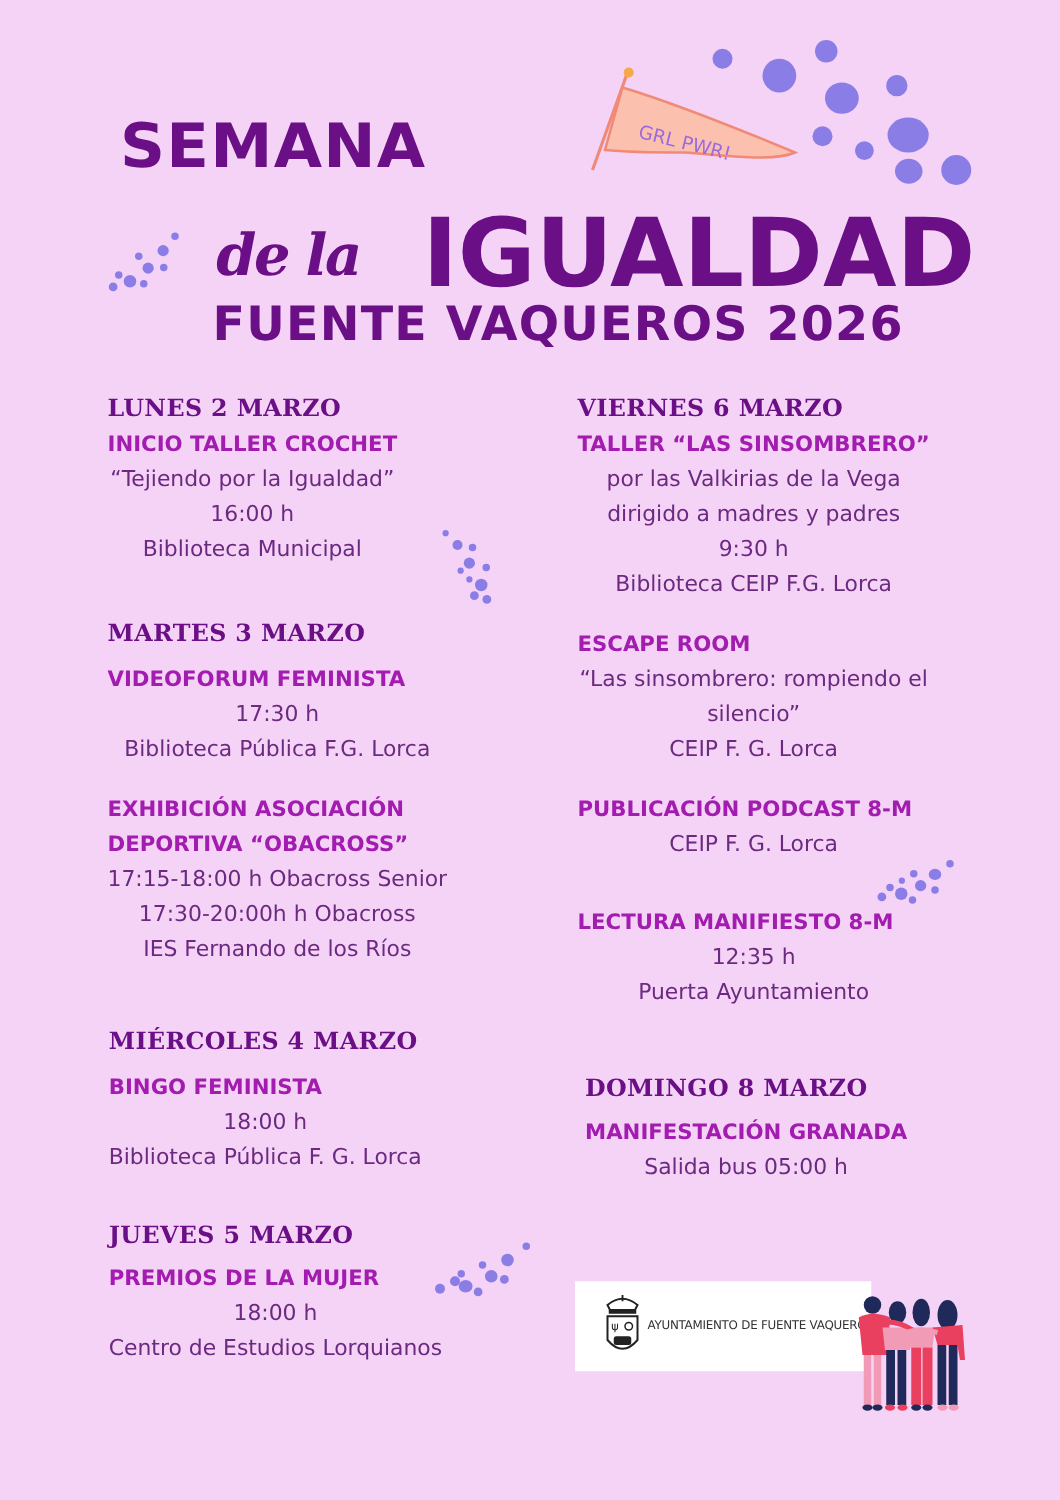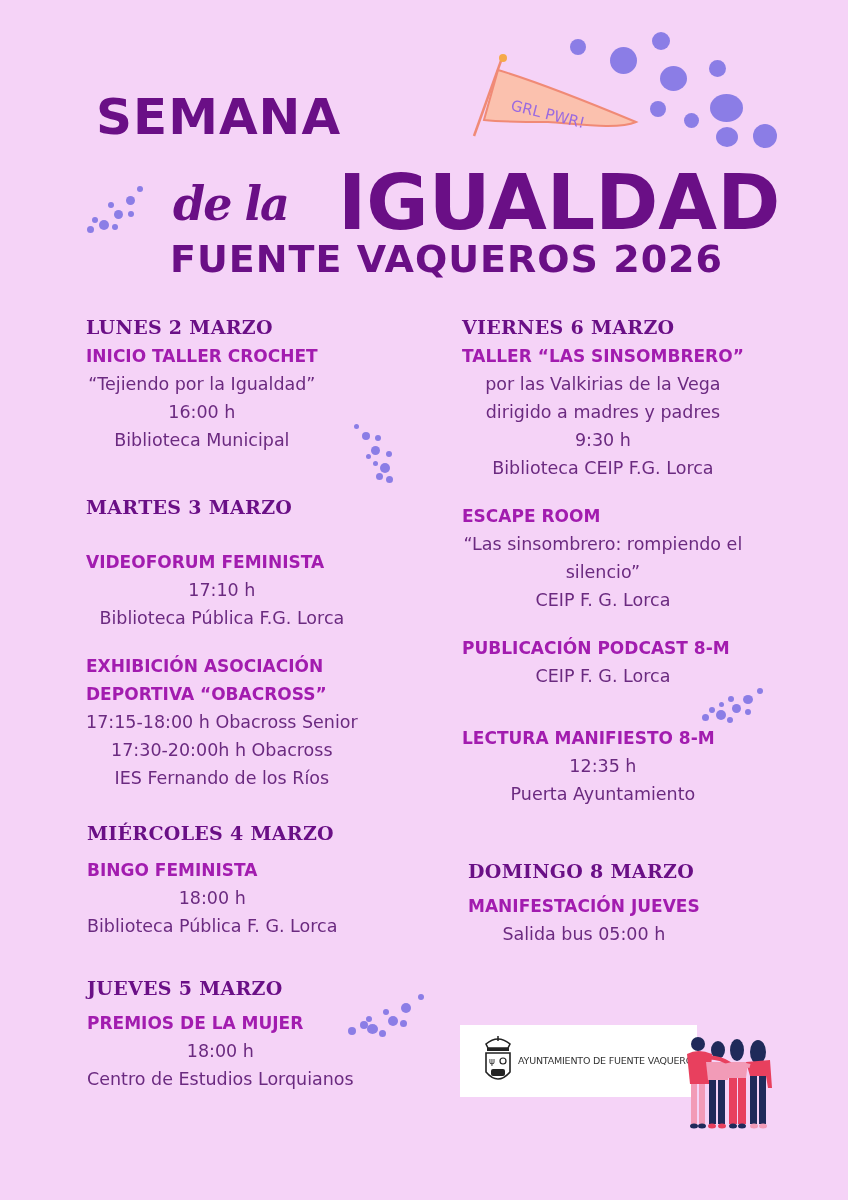--- a/index.html
+++ b/index.html
@@ -77,23 +77,23 @@
   <div class="dot" style="left:366px;top:454px;width:5px;height:5px;"></div>
   <div class="dot" style="left:386px;top:451px;width:6px;height:6px;"></div>
   <div class="dot" style="left:373px;top:461px;width:5px;height:5px;"></div>
   <div class="dot" style="left:380px;top:463px;width:10px;height:10px;"></div>
   <div class="dot" style="left:376px;top:473px;width:7px;height:7px;"></div>
   <div class="dot" style="left:386px;top:476px;width:7px;height:7px;"></div>
 </div>
 
 <div class="col" style="left:86px;top:496px;">
   <div class="day">MARTES 3 MARZO</div>
-  <div style="margin-top:30px;">
+  <div style="margin-top:12px;">
     <div class="ev-title">VIDEOFORUM FEMINISTA</div>
-    <div class="ev-line">17:10 h</div>
+    <div class="ev-line">17:30 h</div>
     <div class="ev-line">Biblioteca Pública F.G. Lorca</div>
   </div>
   <div style="margin-top:20px;">
     <div class="ev-title">EXHIBICIÓN ASOCIACIÓN</div>
     <div class="ev-title">DEPORTIVA “OBACROSS”</div>
     <div class="ev-line">17:15-18:00 h Obacross Senior</div>
     <div class="ev-line">17:30-20:00h h Obacross</div>
     <div class="ev-line">IES Fernando de los Ríos</div>
   </div>
 </div>
@@ -164,21 +164,21 @@
   <div class="dot" style="left:745px;top:709px;width:6px;height:6px;"></div>
   <div class="dot" style="left:709px;top:707px;width:6px;height:6px;"></div>
   <div class="dot" style="left:716px;top:710px;width:10px;height:10px;"></div>
   <div class="dot" style="left:702px;top:714px;width:7px;height:7px;"></div>
   <div class="dot" style="left:727px;top:717px;width:6px;height:6px;"></div>
 </div>
 
 <div class="col" style="left:468px;top:860px;">
   <div class="day">DOMINGO 8 MARZO</div>
   <div style="margin-top:10px;">
-    <div class="ev-title">MANIFESTACIÓN JUEVES</div>
+    <div class="ev-title">MANIFESTACIÓN GRANADA</div>
     <div class="ev-line">Salida bus 05:00 h</div>
   </div>
 </div>
 
 <div class="logo-box"></div>
 <svg class="abs" style="left:482px;top:1034px;" width="32" height="54" viewBox="0 0 32 54">
   <path d="M4 10 Q16 0 28 10 L26 14 L6 14 Z" fill="none" stroke="#222" stroke-width="1.6"></path>
   <line x1="16" y1="2" x2="16" y2="7" stroke="#222" stroke-width="1.5"></line>
   <rect x="5" y="14" width="22" height="3" fill="#222"></rect>
   <path d="M4 19 L28 19 L28 38 Q16 52 4 38 Z" fill="none" stroke="#222" stroke-width="1.6"></path>

